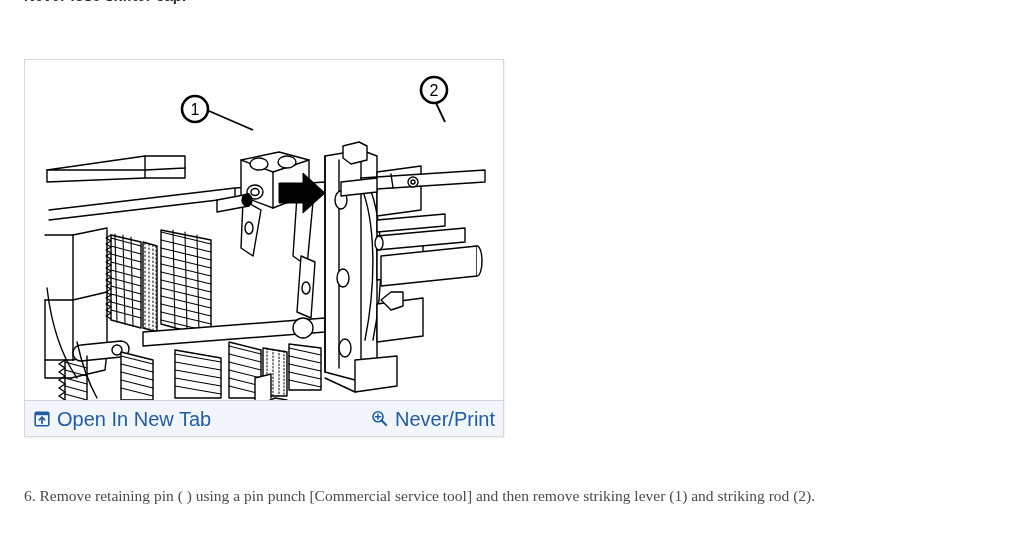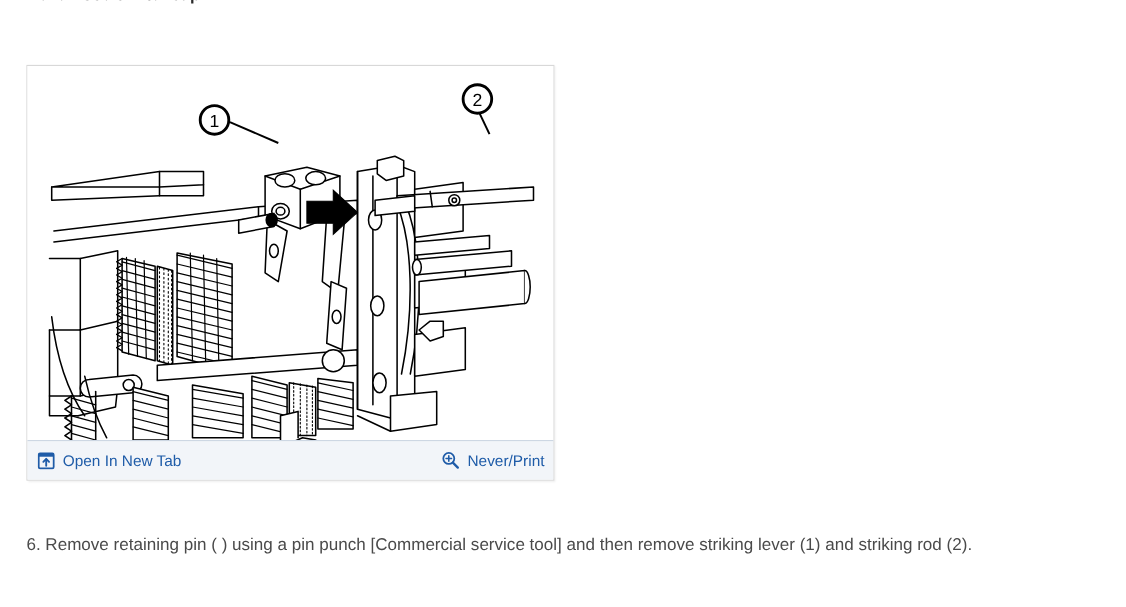--- a/index.html
+++ b/index.html
@@ -67,38 +67,39 @@
     display: flex;
     align-items: center;
     justify-content: space-between;
     padding: 0 8px 0 9px;
   }
   .footer-link {
     display: flex;
     align-items: center;
     gap: 7px;
     color: #1f5ca8;
-    font-size: 14px;
+    font-size: 20px;
     text-decoration: none;
     cursor: pointer;
     line-height: 1;
     white-space: nowrap;
   }
   .footer-link .ic { display: flex; align-items: center; }
 
   
   .caption {
     position: absolute;
     left: 24px;
     top: 485px;
     width: 990px;
     font-size: 15.5px;
     color: #4a4a4a;
     line-height: 22px;
     white-space: nowrap;
+    font-family: Liberation Serif, serif;
   }
 
   .num-label { font-family: "Liberation Sans", sans-serif; }
 </style>
 </head>
 <body>
 
 <div class="top-heading">Never lose shifter cap.</div>
 
 <div class="figure-box">

